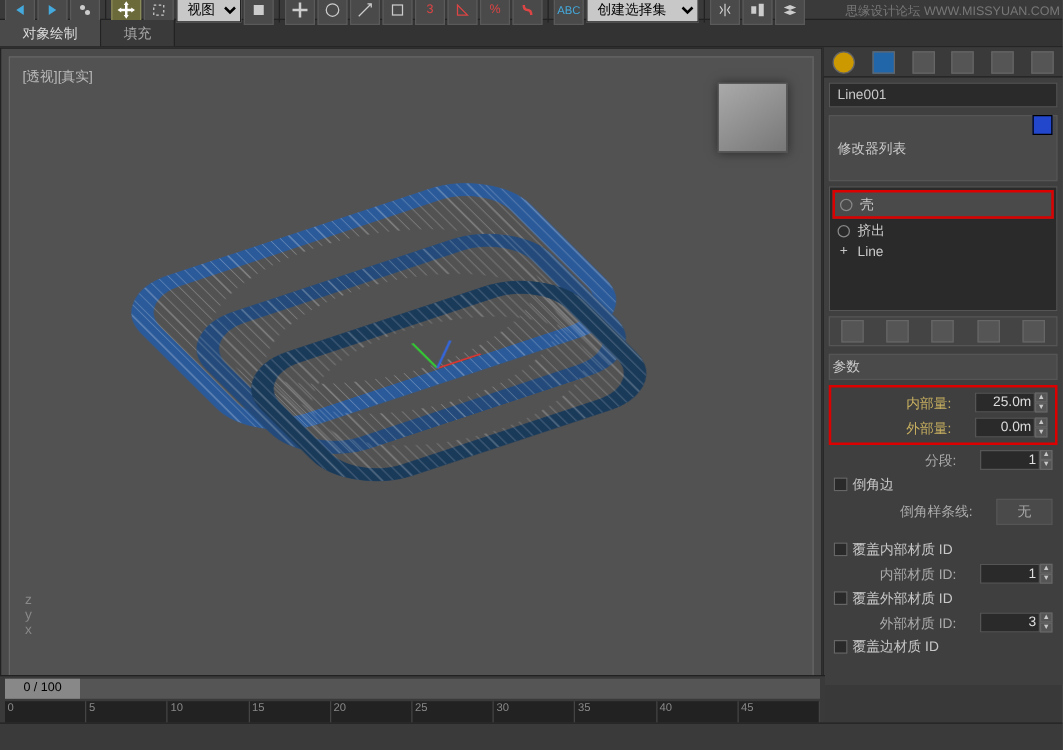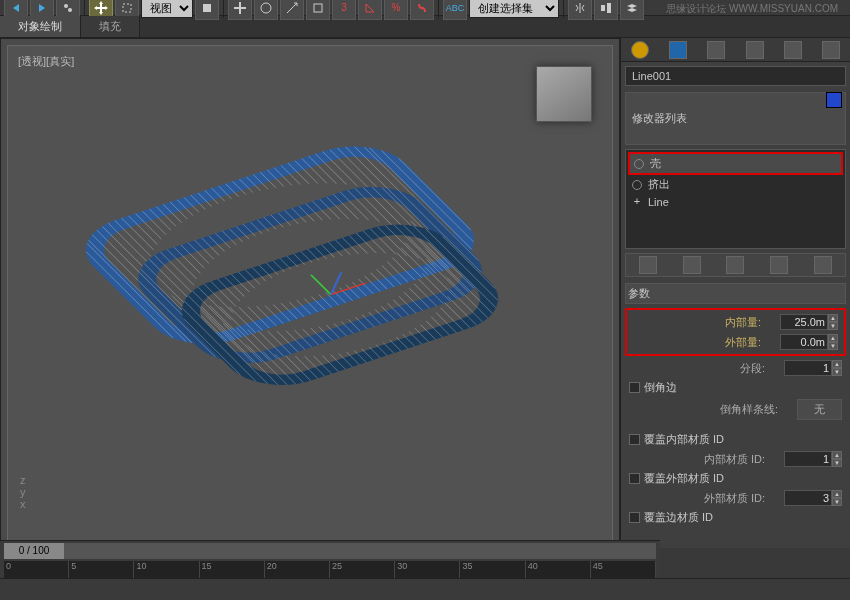--- a/index.html
+++ b/index.html
@@ -27,21 +27,21 @@
 .r2{ width:320px; height:220px; top:70px; left:50px; border-color:#234a7a; }
 .r3{ width:300px; height:200px; top:140px; left:60px; border-color:#1a3a5a; }
 .gizmo { position:absolute; top:50%; left:50%; width:0; height:0; }
 .gizmo-axis { position:absolute; width:2px; height:40px; transform-origin: bottom center; }
 .gx{ background:#d33; transform: rotate(90deg); }
 .gy{ background:#3c3; }
 .gz{ background:#36d; transform: rotate(45deg); }
 .axis-indicator { position:absolute; bottom:30px; left:12px; color:#888; font-size:10px; }
 .axis-indicator span { display:block; }
 
-.right-panel { width: 230px; background: #3f3f3f; border-left: 1px solid #222; display: flex; flex-direction: column; }
+.right-panel { width: 192px; background: #3f3f3f; border-left: 1px solid #222; display: flex; flex-direction: column; }
 .cmd-icons { height: 24px; background: #3a3a3a; display: flex; align-items: center; justify-content: space-around; border-bottom: 1px solid #222; }
 .cmd-icons .ci { width: 18px; height: 18px; background: #555; border: 1px solid #666; }
 .ci.sun{ background:#c90; border-radius:50%; }
 .ci.blue{ background:#26a; }
 .object-name { background: #2a2a2a; padding: 3px 6px; border: 1px solid #555; margin: 4px; }
 .color-swatch { width: 16px; height: 16px; background: #2246cc; border: 1px solid #000; position: absolute; right: 8px; top: 30px; }
 .panel-header { background: #4a4a4a; padding: 18px 6px; border: 1px solid #555; margin: 2px 4px; cursor: pointer; }
 .modifier-list { background: #2a2a2a; margin: 2px 4px; border: 1px solid #555; min-height: 100px; padding: 2px; }
 .mod-item { padding: 2px 4px; display: flex; align-items: center; gap: 6px; }
 .mod-item.selected { background: #4a4a4a; border: 2px solid #d00; }
@@ -66,21 +66,21 @@
 .wide-btn { background: #4a4a4a; border: 1px solid #555; padding: 2px 16px; color: #aaa; }
 
 .timeline { position: absolute; bottom: 22px; left: 0; right: 190px; height: 38px; background: #3a3a3a; border-top: 1px solid #222; }
 .time-slider { height: 16px; background: #555; margin: 2px 4px; position: relative; }
 .time-handle { position: absolute; left: 0; width: 60px; height: 16px; background: #888; color: #000; font-size: 10px; text-align: center; line-height: 16px; }
 .time-ticks { height: 18px; background: #222; margin: 0 4px; display: flex; }
 .tick { flex: 1; border-right: 1px solid #444; font-size: 9px; color: #888; padding-left: 2px; }
 
 .statusbar { position: absolute; bottom: 0; left: 0; right: 0; height: 22px; background: #3a3a3a; border-top: 1px solid #222; }
 
-.watermark { position: absolute; top: 2px; right: 12px; color: #777; font-size: 10px; z-index: 100; }
+.watermark { position: absolute; top: 2px; right: 2px; color: #777; font-size: 10px; z-index: 100; }
 
 svg { display: block; }
 </style>
 </head>
 <body>
 
 <div class="watermark">思缘设计论坛 WWW.MISSYUAN.COM</div>
 
 <div class="toolbar">
   <div class="tool-btn">

